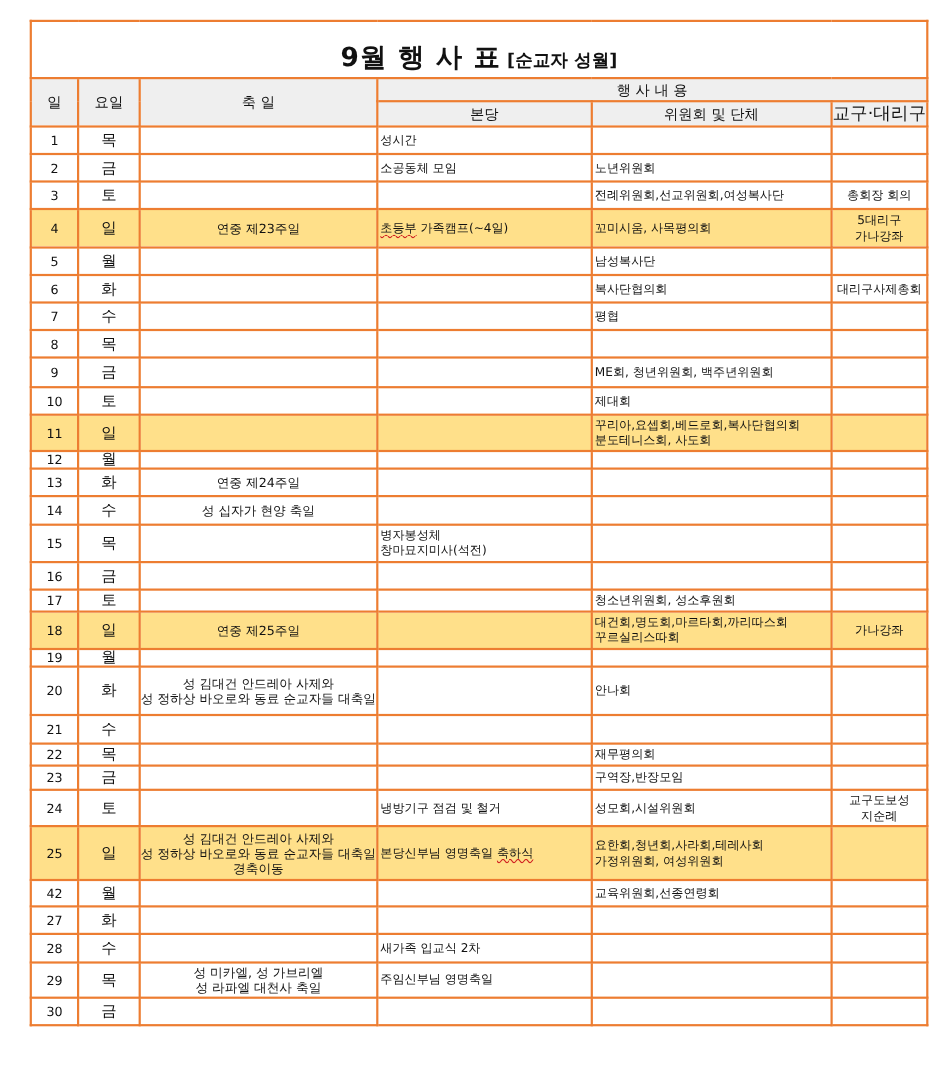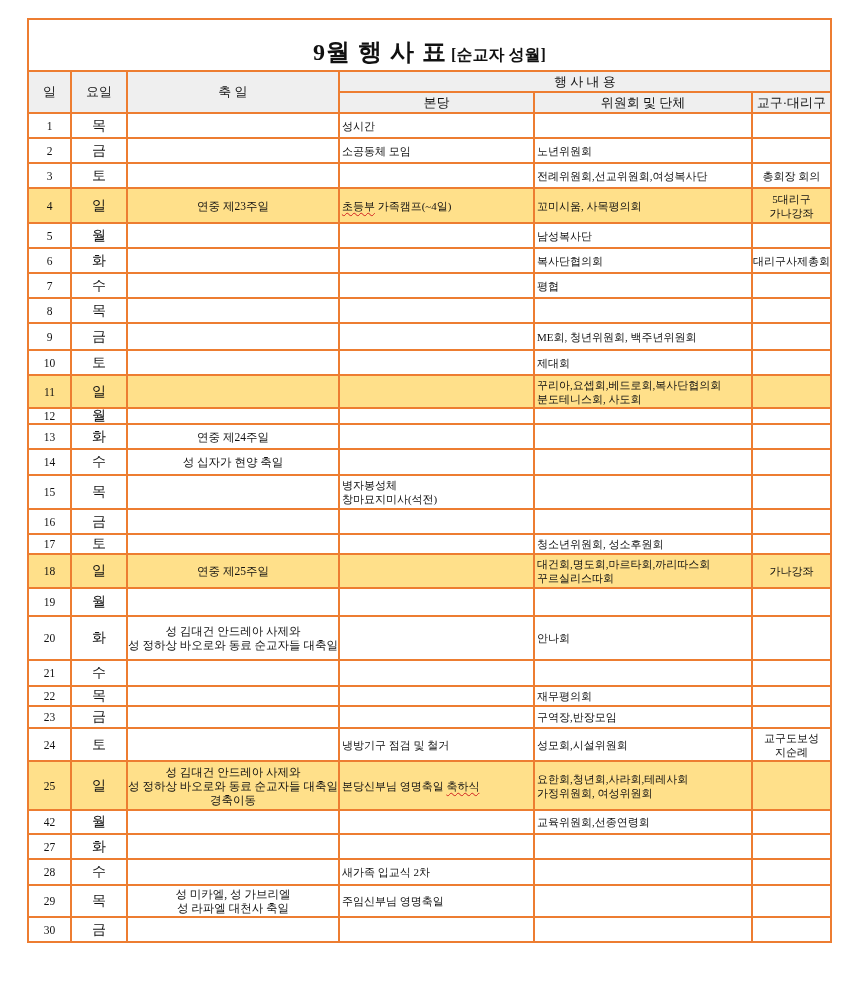--- a/index.html
+++ b/index.html
@@ -1,25 +1,25 @@
 <!DOCTYPE html>
 <html><head>
 <meta charset="utf-8">
 <style>
   html, body { margin: 0; padding: 0; background: #ffffff; }
   body { width: 850px; height: 985px; position: relative; overflow: hidden;
          font-family: "DejaVu Sans", "Liberation Sans", sans-serif; color: #111; }
   .sheet { position: absolute; left: 27px; top: 18px; }
-  table { border-collapse: collapse; table-layout: fixed; font-family: Liberation Serif, serif; }
+  table { border-collapse: collapse; table-layout: fixed; }
   td, th { border: 2px solid #ED7D31; padding: 0; overflow: hidden; white-space: nowrap; }
   .title-cell { height: 48px; text-align: center; vertical-align: bottom; padding-bottom: 2px; background: #fff; }
   .title-main { font-size: 24px; letter-spacing: 1px; }
   .title-sub { font-size: 16px; }
   .hdr { background: #EFEFEF; font-weight: normal; font-size: 13px; text-align: center; }
-  .hdr-sm { font-size: 13px; margin-left: 16px; }
+  .hdr-sm { font-size: 16px; margin-left: 16px; }
   td { font-size: 11px; line-height: 14px; }
   td.num { text-align: center; font-size: 11.5px; }
   td.dow { text-align: center; font-size: 14px; }
   td.feast { text-align: center; font-size: 11.5px; }
   td.main, td.comm { text-align: left; padding-left: 2px; vertical-align: middle; }
   td.dio { text-align: center; font-size: 11px; }
   tr.sun td { background: #FFE08A; }
   .squiggle { text-decoration: underline wavy #d02020; text-decoration-thickness: 1px; text-underline-offset: 2px; }
   .line { display: block; }
 </style>
@@ -205,21 +205,21 @@
           <td class="num">18</td>
           <td class="dow">일</td>
           <td class="feast">연중 제25주일</td>
           <td class="main"></td>
           <td class="comm">
             <span class="line">대건회,명도회,마르타회,까리따스회</span>
             <span class="line">꾸르실리스따회</span>
           </td>
           <td class="dio">가나강좌</td>
         </tr>
-        <tr style="height: 28px;">
+        <tr style="height: 16px;">
           <td class="num">19</td>
           <td class="dow">월</td>
           <td class="feast"></td>
           <td class="main"></td>
           <td class="comm"></td>
           <td class="dio"></td>
         </tr>
         <tr style="height: 44px;">
           <td class="num">20</td>
           <td class="dow">화</td>

